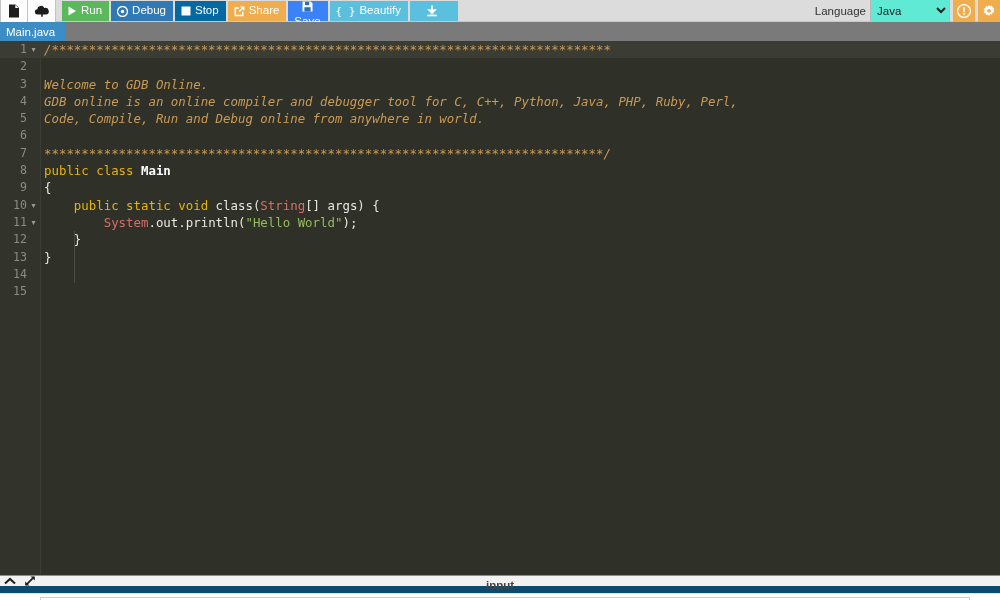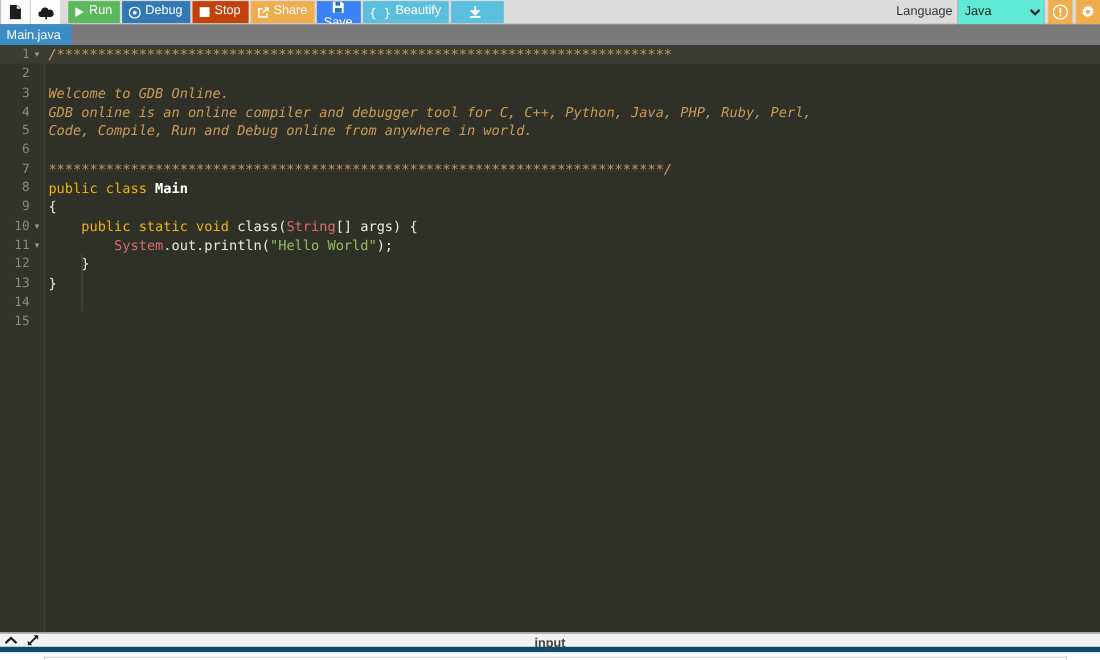--- a/index.html
+++ b/index.html
@@ -11,21 +11,21 @@
   }
 
   #app { position: relative; width: 1000px; height: 600px; }
 
   
   .toolbar {
     position: absolute; left: 0; top: 0;
     width: 1000px; height: 22px;
     background: #dcdcdc;
     border-bottom: 1px solid #c9c9c9;
-    display: flex; align-items: flex-start;
+    display: flex; align-items: center;
   }
   .tb-left { display: flex; align-items: stretch; }
   .icon-btn {
     width: 28px; height: 22px;
     background: #fdfdfd;
     border: 1px solid #c2c2c2;
     border-top: none; border-bottom: none;
     display: flex; align-items: center; justify-content: center;
     cursor: pointer;
   }
@@ -152,21 +152,21 @@
     width: 1px; height: 52px;
     background: #4a4c44;
   }
 
   
   .splitbar {
     position: absolute; left: 0; top: 575px;
     width: 1000px; height: 18px;
     background: #f2f2f2;
     border-top: 1px solid #8e8e8e;
-    border-bottom: 5px solid #0c4a6e;
+    border-bottom: 7px solid #0c4a6e;
     display: flex; align-items: center;
   }
   .sp-icon {
     width: 20px; height: 18px;
     display: flex; align-items: center; justify-content: center;
     cursor: pointer;
   }
   .sp-title {
     position: absolute; left: 0; top: 0;
     width: 1000px; height: 18px;
@@ -227,21 +227,21 @@
     <div class="btn" style="background:#3079b5;">
       <span class="glyph">
         <svg width="11" height="11" viewBox="0 0 11 11">
             <circle cx="5.5" cy="5.5" r="5" fill="none" stroke="#ffffff" stroke-width="1.3"></circle>
             <circle cx="5.5" cy="5.5" r="1.7" fill="#ffffff"></circle>
           </svg>
       </span>
       <span>Debug</span>
     </div>
 
-    <div class="btn" style="background:#c2410c;">
+    <div class="btn" style="background:#0369a1;">
       <span class="glyph">
         <svg width="10" height="10" viewBox="0 0 10 10">
             <rect x="0.5" y="0.5" width="9" height="9" fill="#ffffff"></rect>
           </svg>
       </span>
       <span>Stop</span>
     </div>
 
     <div class="btn" style="background:#f0ad4e;">
       <span class="glyph">

